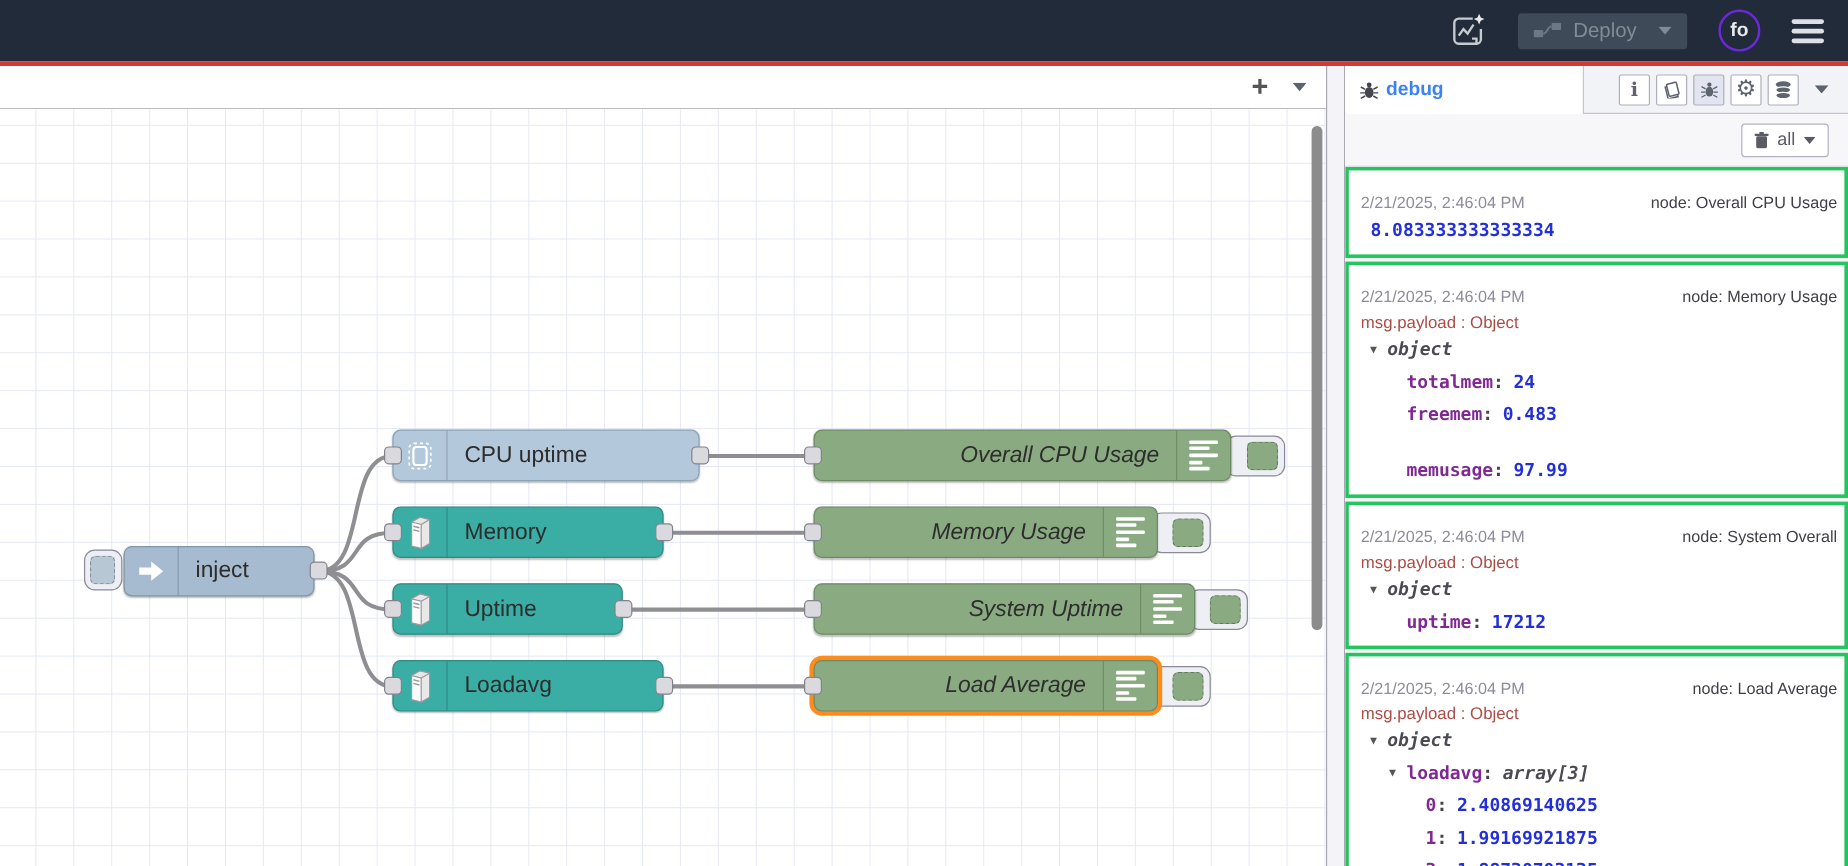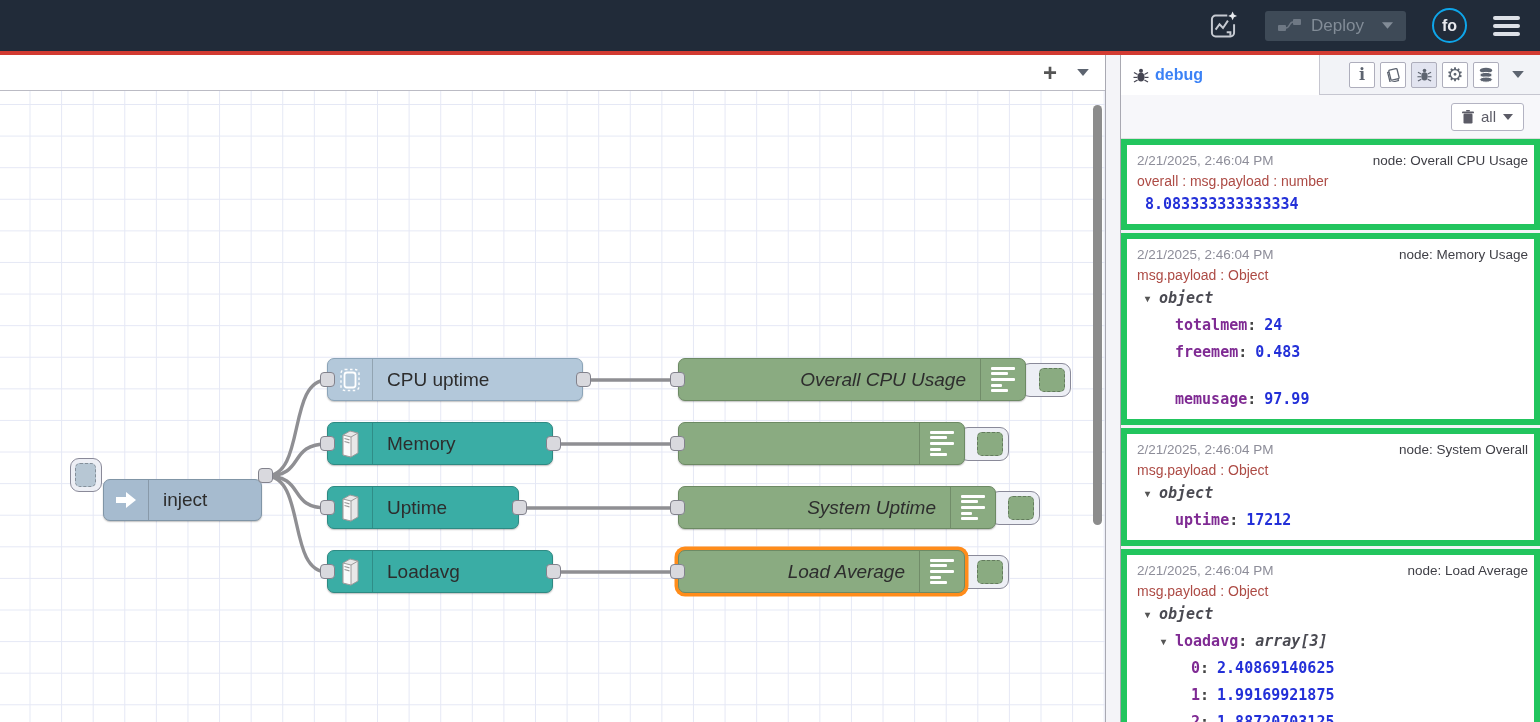--- a/index.html
+++ b/index.html
@@ -4,21 +4,21 @@
 <style>
   * { margin:0; padding:0; box-sizing:border-box; }
   html,body { width:1540px; height:722px; overflow:hidden; font-family:"Liberation Sans", sans-serif; background:#fff; }
 
   
   .header { height:51px; background:var(--header-bg,#212b39); display:flex; align-items:center; justify-content:flex-end; gap:26px; padding-right:20px; }
   .redline { height:4px; background:var(--accent-red,#d23b32); }
   .hbtn { display:flex; align-items:center; cursor:pointer; }
   .deploy-btn { height:30px; background:var(--deploy-bg,#3e4a57); border-radius:3px; display:flex; align-items:center; gap:10px; padding:0 13px; }
   .deploy-label { color:#828c97; font-size:17px; }
-  .avatar { width:35px; height:35px; border:2px solid #0ea5e9; border-radius:50%; color:#e8eaee; font-size:16px; font-weight:bold; display:flex; align-items:center; justify-content:center; }
+  .avatar { width:35px; height:35px; border:2px solid #6d28d9; border-radius:50%; color:#e8eaee; font-size:16px; font-weight:bold; display:flex; align-items:center; justify-content:center; }
   .burger { display:flex; flex-direction:column; gap:4px; }
   .burger span { width:27px; height:4px; background:#dde1e7; border-radius:2px; }
 
   
   .main { display:flex; height:667px; }
   .workspace { width:1105px; display:flex; flex-direction:column; }
   .ws-tabs { height:36px; background:#fff; border-bottom:1px solid #bbbbc4; display:flex; align-items:center; justify-content:flex-end; gap:20px; padding-right:16px; }
   .ws-plus { font-size:24px; font-weight:bold; color:#555; line-height:20px; cursor:pointer; }
   .caret-svg { fill:#5d6470; }
   .canvas { position:relative; flex:1; background:#fff;
@@ -27,21 +27,21 @@
     background-size:31.6px 31.6px; background-position:29.5px 13px; overflow:hidden; }
   .wires { position:absolute; inset:0; z-index:1; }
   .wires path { stroke:var(--wire,#8f8f93); stroke-width:3.4; fill:none; stroke-linecap:round; }
 
   
   .node { position:absolute; height:43px; border-radius:7px; z-index:3; box-shadow:0 1px 1.5px rgba(0,0,0,.25); border:1px solid rgba(0,0,0,.25); display:flex; align-items:center; }
   .node .lbl { font-size:19px; color:#2d2d2d; white-space:nowrap; }
   .icon-box { position:absolute; top:0; bottom:0; width:45px; display:flex; align-items:center; justify-content:center; }
   .icon-left { left:0; border-right:1px solid rgba(0,0,0,.18); }
   .icon-right { right:0; border-left:1px solid rgba(0,0,0,.18); }
-  .n-inject { background:var(--inject-fill,#a6bbcf); border-color:#8095a6; height:42px;margin-top:24px; }
+  .n-inject { background:var(--inject-fill,#a6bbcf); border-color:#8095a6; height:42px; }
   .n-cpu { background:var(--cpu-fill,#b3c8da); border-color:#8ba4b8; }
   .n-os { background:var(--os-fill,#3aada5); border-color:#2e8a83; }
   .n-debug { background:var(--debug-fill,#8aab81); border-color:#6d8a64; }
   .n-inject .lbl, .n-cpu .lbl, .n-os .lbl { padding-left:59px; }
   .n-debug .lbl { font-style:italic; flex:1; text-align:right; padding-right:59px; }
   .n-selected { box-shadow:0 0 0 3.5px var(--selection,#ff8c1a); }
 
   .port { position:absolute; width:15px; height:15px; background:var(--port-fill,#d9d9de); border:1.5px solid #82828c; border-radius:4px; z-index:4; }
 
   .side-tab { position:absolute; height:34px; background:#edeff5; border:1.5px solid #8a8a99; border-radius:9px; z-index:2; }
@@ -66,21 +66,21 @@
   .tool-btn { width:26px; height:26px; background:#fff; border:1px solid #aeaebc; border-radius:2px; display:flex; align-items:center; justify-content:center; color:#5d6470; cursor:pointer; }
   .tool-btn.active { background:#e2e4f0; }
   .tool-caret { margin-left:8px; }
   .info-i { font-family:"DejaVu Serif", serif; font-weight:bold; font-size:16px; }
   .gear-glyph { font-size:19px; line-height:19px; }
 
   .sb-filter { height:44px; background:#f7f7fa; border-bottom:1px solid #ddd; display:flex; align-items:center; justify-content:flex-end; gap:10px; padding-right:16px; }
   .filter-btn { height:28px; background:#fff; border:1px solid #b3b3c2; border-radius:3px; color:#5b5b66; font-size:15px; display:flex; align-items:center; gap:7px; padding:0 10px; cursor:pointer; }
 
   .sb-msgs { flex:1; background:#f4f4f8; overflow:hidden; padding-top:0; }
-  .dmsg { background:#fff; border:6px solid #22c55e; margin-bottom:3px; padding:6px 6px 6px 10px; }
+  .dmsg { background:#fff; border:3px solid #22c55e; margin-bottom:3px; padding:17px 6px 6px 10px; }
   .dmeta { font-size:13.5px; line-height:20px; display:flex; }
   .dmeta .ts { color:var(--timestamp,#8d8d99); }
   .dmeta .nn { color:#3f3f46; margin-left:auto; }
   .dtopic { font-size:14px; line-height:20px; color:var(--topic,#ad4b45); }
   .drow { font-family:"DejaVu Sans Mono", monospace; font-size:15px; font-weight:600; line-height:27px; display:flex; align-items:center; }
   .drow .caret { font-size:10px; color:#555; width:14px; font-family:"Liberation Sans",sans-serif; }
   .drow .spacer { width:14px; }
   .drow .k { color:var(--key,#7f2a93); }
   .drow .c { color:#444; margin-right:8px; }
   .drow .v { color:var(--value,#2330d8);text-align:right; }
@@ -223,20 +223,21 @@
           <div class="dbg-bars">
               <span style="width:24px"></span>
               <span style="width:17px"></span>
               <span style="width:24px"></span>
               <span style="width:11px"></span>
               <span style="width:17px"></span>
             </div>
         </div>
       </div>
       <div class="node n-debug" style="left:678px; top:331px; width:287px;">
+        <span class="lbl">Memory Usage</span>
         <div class="icon-box icon-right">
           <div class="dbg-bars">
               <span style="width:24px"></span>
               <span style="width:17px"></span>
               <span style="width:24px"></span>
               <span style="width:11px"></span>
               <span style="width:17px"></span>
             </div>
         </div>
       </div>
@@ -357,21 +358,20 @@
         </svg>
       </div>
     </div>
 
     <div class="sb-msgs" id="msg-list">
         <div class="dmsg">
           <div class="dmeta">
             <span class="ts">2/21/2025, 2:46:04 PM</span>
             <span class="nn">node: Overall CPU Usage</span>
           </div>
-          <div class="dtopic">overall : msg.payload : number</div>
           <div class="drow" style="padding-left: 8px;">
             <span class="v">8.083333333333334</span>
           </div>
         </div>
         <div class="dmsg">
           <div class="dmeta">
             <span class="ts">2/21/2025, 2:46:04 PM</span>
             <span class="nn">node: Memory Usage</span>
           </div>
           <div class="dtopic">msg.payload : Object</div>

